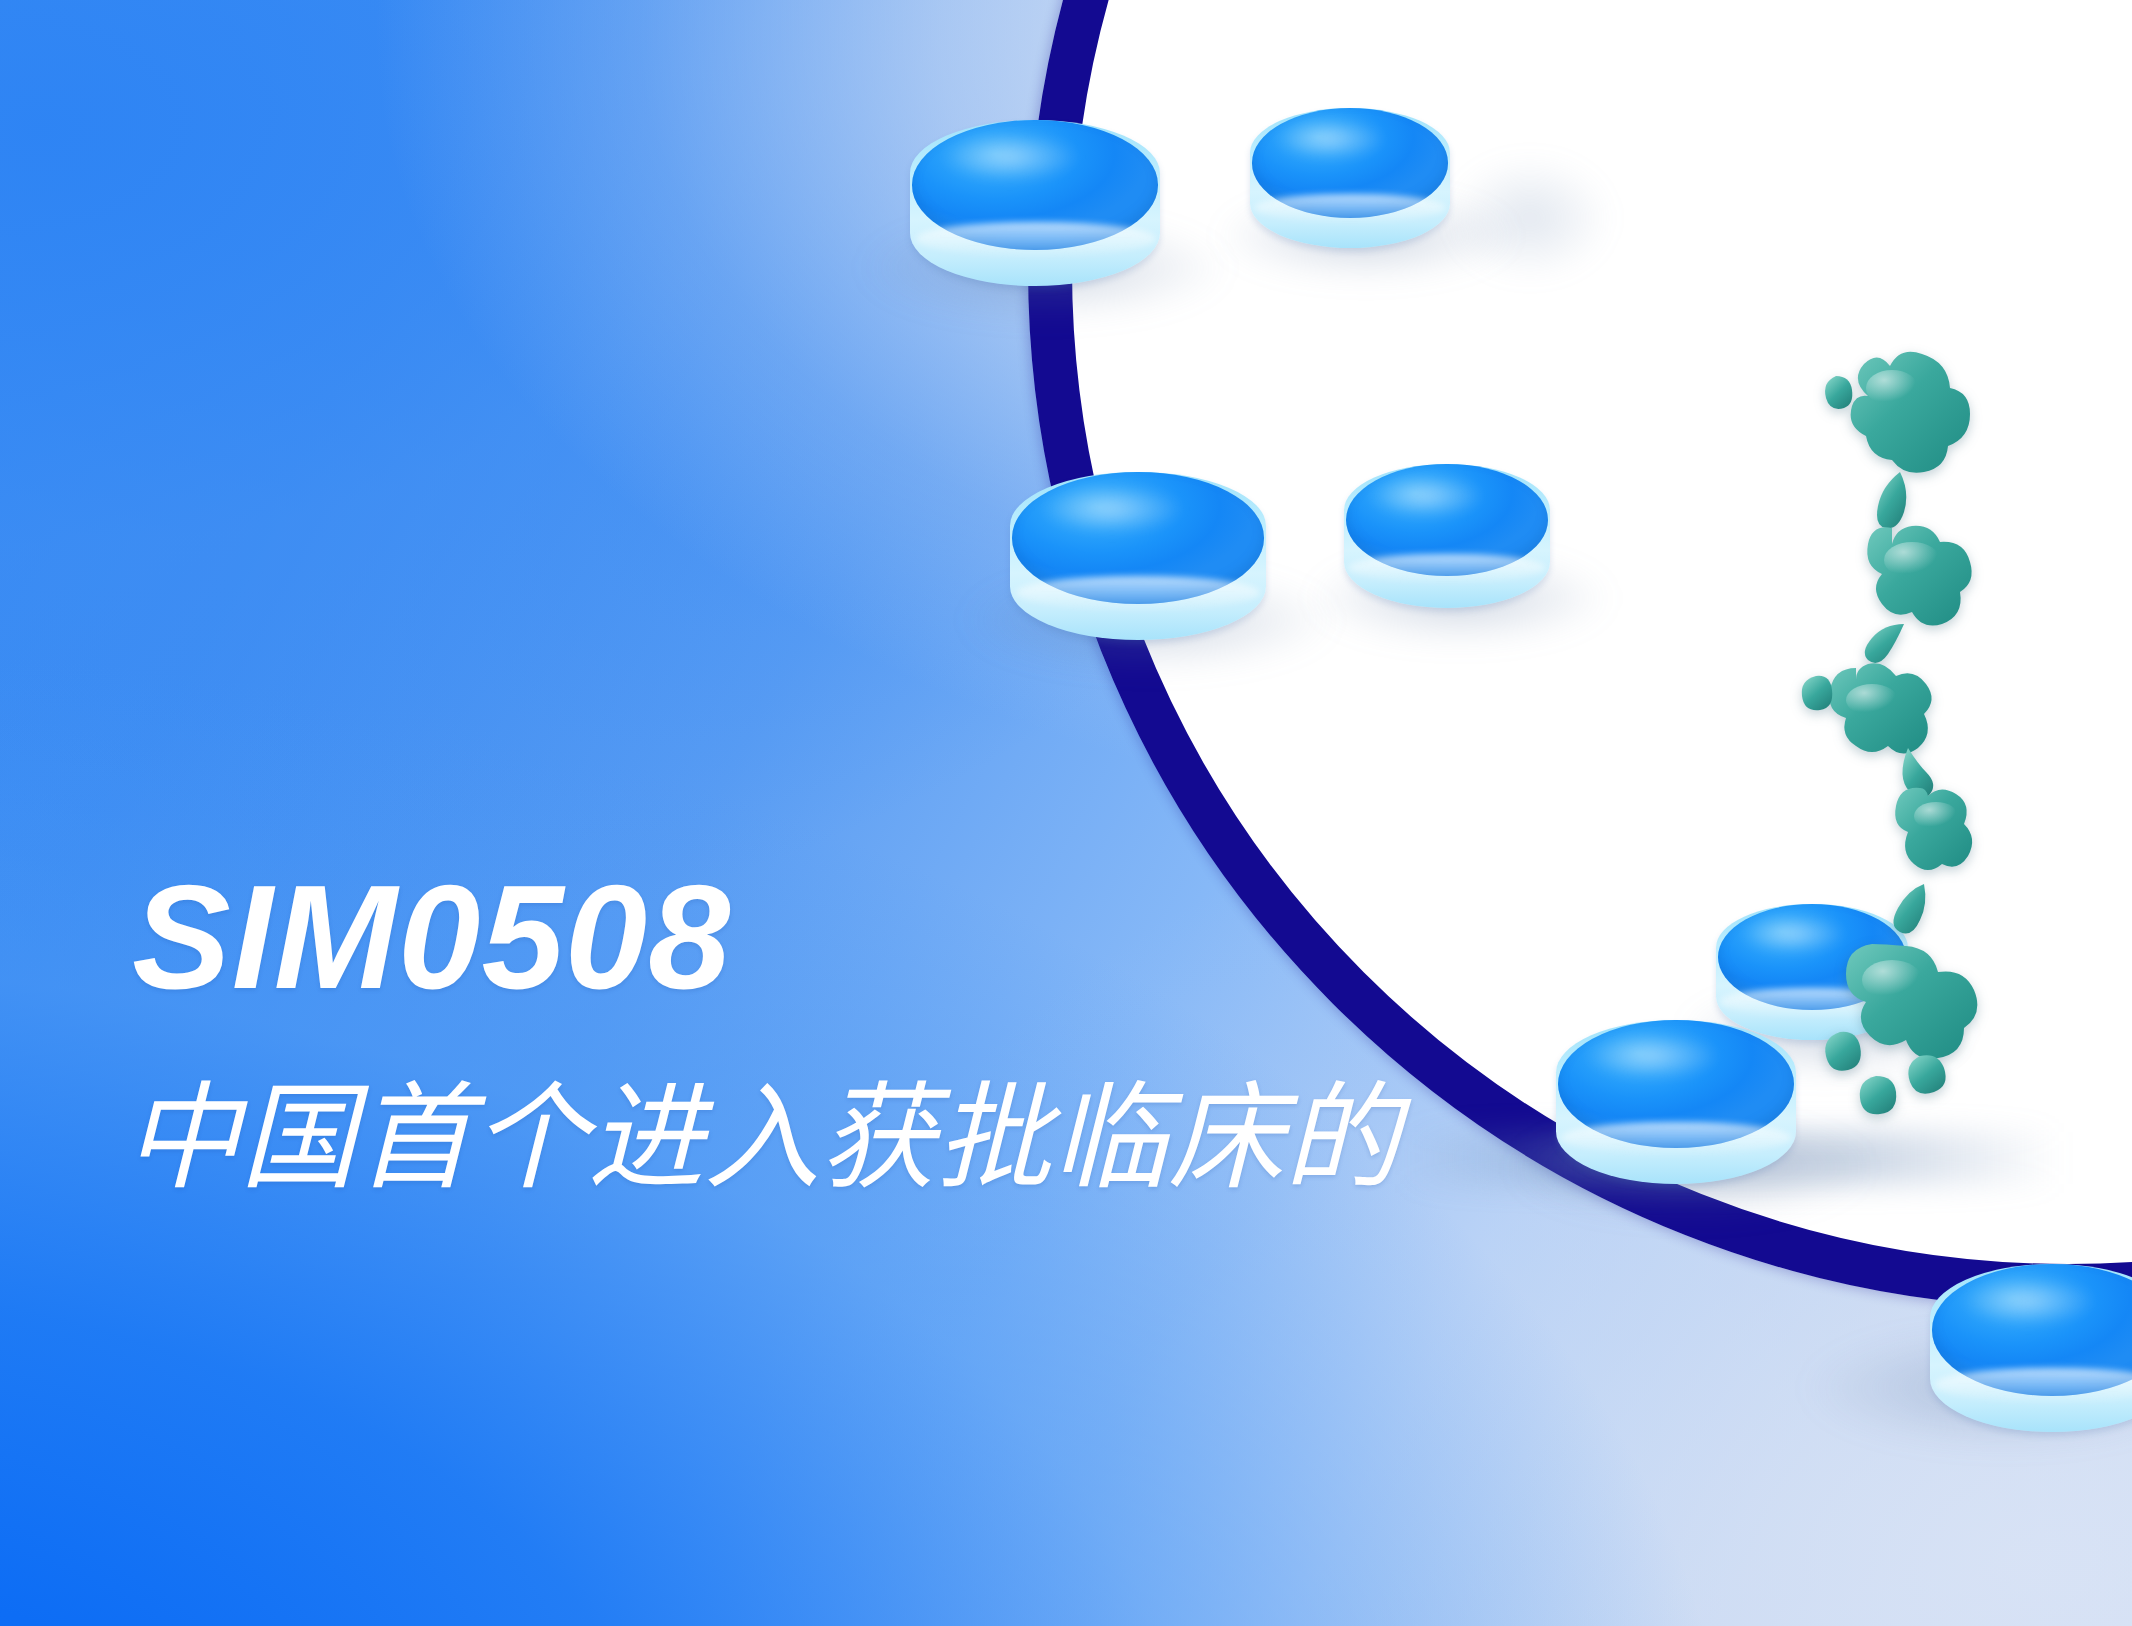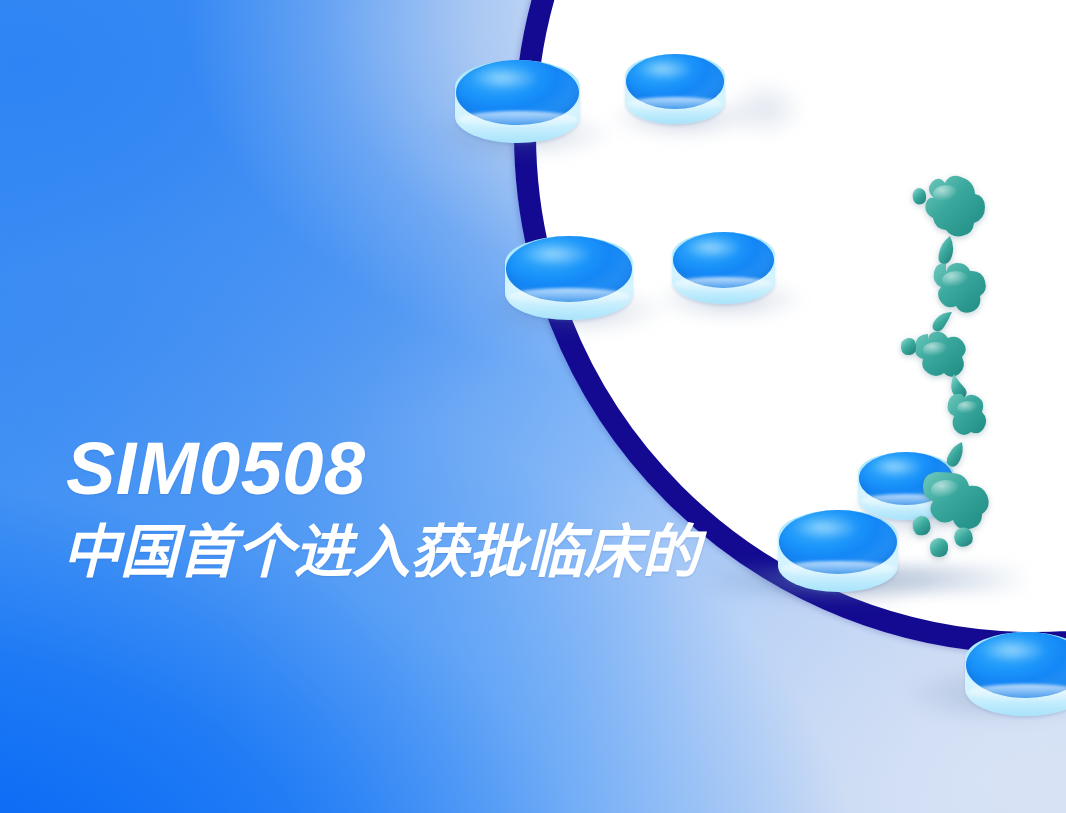--- a/index.html
+++ b/index.html
@@ -187,32 +187,32 @@
     left:62px; top:432px;
     color:#ffffff;
     text-shadow:0 1px 2px rgba(20,70,160,0.18);
   }
   .title{
     font-size:74px;
     font-weight:700;
     font-style:italic;
     letter-spacing:0.5px;
     line-height:1.0;
-    margin:0 0 8px 4px;
+    margin:0 0 26px 4px;
     white-space:nowrap;
   }
   .subtitle{
     font-size:58px;
     font-style:italic;
     font-weight:400;
     line-height:1.30;
     margin:0;
     white-space:nowrap;
   }
-  .subtitle .ln{ display:block;font-weight:bold; }
+  .subtitle .ln{ display:block; }
 </style>
 </head>
 <body>
 
 <div id="poster">
 
   <div class="bg-base"></div>
   <div class="bg-ul"></div>
   <div class="bg-sheet"></div>
   <div class="bg-lr"></div>

